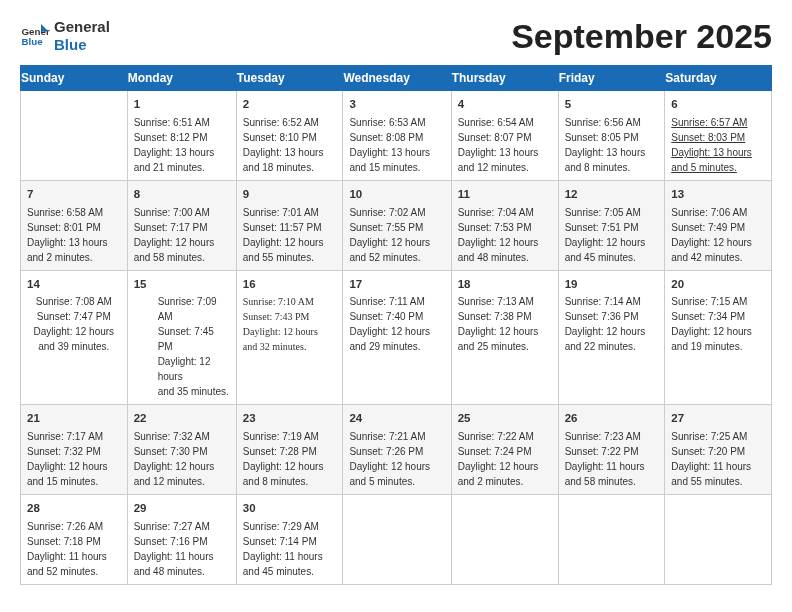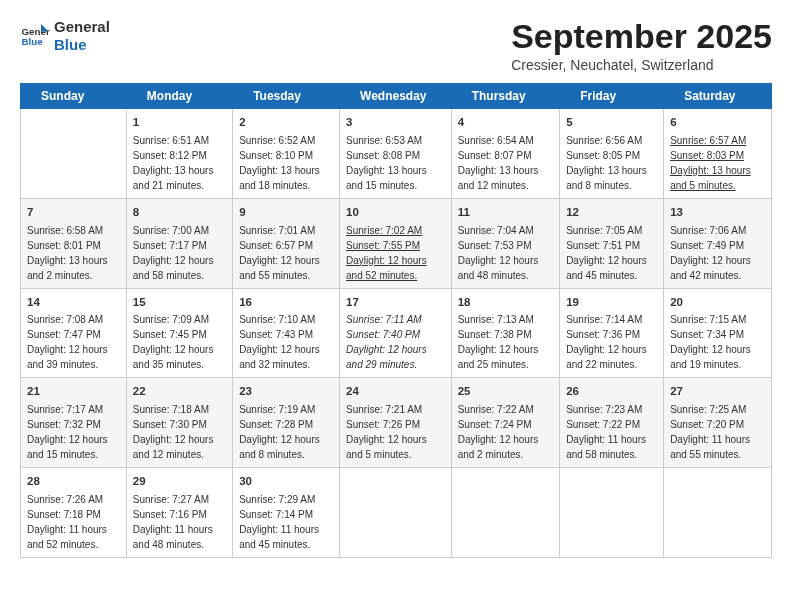--- a/index.html
+++ b/index.html
@@ -25,20 +25,21 @@
     .logo {
       display: flex;
       align-items: center;
       gap: 4px;
     }
     .logo-icon {
       width: 30px;
       height: 30px;
     }
     .title-area {
+      text-align: right;
     }
     .month-title {
       font-size: 34px;
       font-weight: bold;
       color: #222;
       line-height: 1.1;
     }
     .subtitle {
       font-size: 14px;
       color: #444;
@@ -47,21 +48,21 @@
     table {
       width: 100%;
       border-collapse: collapse;
       font-size: 10.5px;
     }
     thead tr th {
       background-color: #1a6bb5;
       color: #fff;
       font-size: 12px;
       font-weight: bold;
-      padding: 5px 20px;
+      padding: 5px 0;
       text-align: left;
       border: 1px solid #1a6bb5;
     }
     tbody tr td {
       vertical-align: top;
       padding: 5px 6px;
       border: 1px solid #ccc;
       width: 113px;
       min-height: 80px;
       color: #333;
@@ -99,21 +100,20 @@
         <text x="2" y="32" font-family="Arial" font-size="13" font-weight="bold" fill="#1a6bb5">Blue</text>
         <polygon points="28,4 38,14 28,14" fill="#1a6bb5"></polygon>
       </svg>
       <div style="display:flex;flex-direction:column;line-height:1.2;">
         <span style="font-size:15px;font-weight:bold;color:#333;">General</span>
         <span style="font-size:15px;font-weight:bold;color:#1a6bb5;">Blue</span>
       </div>
     </div>
     <div class="title-area">
       <div class="month-title">September 2025</div>
-      <div class="subtitle">Cressier, Neuchatel, Switzerland</div>
     </div>
   </div>
 
   <table>
     <thead>
       <tr>
       <th>Sunday</th>
           <th>Monday</th>
           <th>Tuesday</th>
           <th>Wednesday</th>
@@ -179,27 +179,27 @@
           <td>
             <span class="day-num">8</span>
             <div class="day-info" style="white-space: pre-line;">Sunrise: 7:00 AM
 Sunset: 7:17 PM
 Daylight: 12 hours
 and 58 minutes.</div>
           </td>
           <td>
             <span class="day-num">9</span>
             <div class="day-info" style="white-space: pre-line;">Sunrise: 7:01 AM
-Sunset: 6:57 PM
+Sunset: 11:57 PM
 Daylight: 12 hours
 and 55 minutes.</div>
           </td>
           <td>
             <span class="day-num">10</span>
-            <div class="day-info" style="white-space: pre-line; text-decoration: underline;">Sunrise: 7:02 AM
+            <div class="day-info" style="white-space: pre-line;">Sunrise: 7:02 AM
 Sunset: 7:55 PM
 Daylight: 12 hours
 and 52 minutes.</div>
           </td>
           <td>
             <span class="day-num">11</span>
             <div class="day-info" style="white-space: pre-line;">Sunrise: 7:04 AM
 Sunset: 7:53 PM
 Daylight: 12 hours
 and 48 minutes.</div>
@@ -215,42 +215,42 @@
             <span class="day-num">13</span>
             <div class="day-info" style="white-space: pre-line;">Sunrise: 7:06 AM
 Sunset: 7:49 PM
 Daylight: 12 hours
 and 42 minutes.</div>
           </td>
         </tr>
         <tr>
           <td>
             <span class="day-num">14</span>
-            <div class="day-info" style="white-space: pre-line;">Sunrise: 7:08 AM
+            <div class="day-info" style="white-space: pre-line; text-align: center;">Sunrise: 7:08 AM
 Sunset: 7:47 PM
 Daylight: 12 hours
 and 39 minutes.</div>
           </td>
           <td>
             <span class="day-num">15</span>
-            <div class="day-info" style="white-space: pre-line;">Sunrise: 7:09 AM
+            <div class="day-info" style="white-space: pre-line; margin-left: 24px;">Sunrise: 7:09 AM
 Sunset: 7:45 PM
 Daylight: 12 hours
 and 35 minutes.</div>
           </td>
           <td>
             <span class="day-num">16</span>
-            <div class="day-info" style="white-space: pre-line;">Sunrise: 7:10 AM
+            <div class="day-info" style="white-space: pre-line; font-family: Liberation Serif, serif;">Sunrise: 7:10 AM
 Sunset: 7:43 PM
 Daylight: 12 hours
 and 32 minutes.</div>
           </td>
           <td>
             <span class="day-num">17</span>
-            <div class="day-info" style="white-space: pre-line; font-style: italic;">Sunrise: 7:11 AM
+            <div class="day-info" style="white-space: pre-line;">Sunrise: 7:11 AM
 Sunset: 7:40 PM
 Daylight: 12 hours
 and 29 minutes.</div>
           </td>
           <td>
             <span class="day-num">18</span>
             <div class="day-info" style="white-space: pre-line;">Sunrise: 7:13 AM
 Sunset: 7:38 PM
 Daylight: 12 hours
 and 25 minutes.</div>
@@ -273,21 +273,21 @@
         <tr>
           <td>
             <span class="day-num">21</span>
             <div class="day-info" style="white-space: pre-line;">Sunrise: 7:17 AM
 Sunset: 7:32 PM
 Daylight: 12 hours
 and 15 minutes.</div>
           </td>
           <td>
             <span class="day-num">22</span>
-            <div class="day-info" style="white-space: pre-line;">Sunrise: 7:18 AM
+            <div class="day-info" style="white-space: pre-line;">Sunrise: 7:32 AM
 Sunset: 7:30 PM
 Daylight: 12 hours
 and 12 minutes.</div>
           </td>
           <td>
             <span class="day-num">23</span>
             <div class="day-info" style="white-space: pre-line;">Sunrise: 7:19 AM
 Sunset: 7:28 PM
 Daylight: 12 hours
 and 8 minutes.</div>

